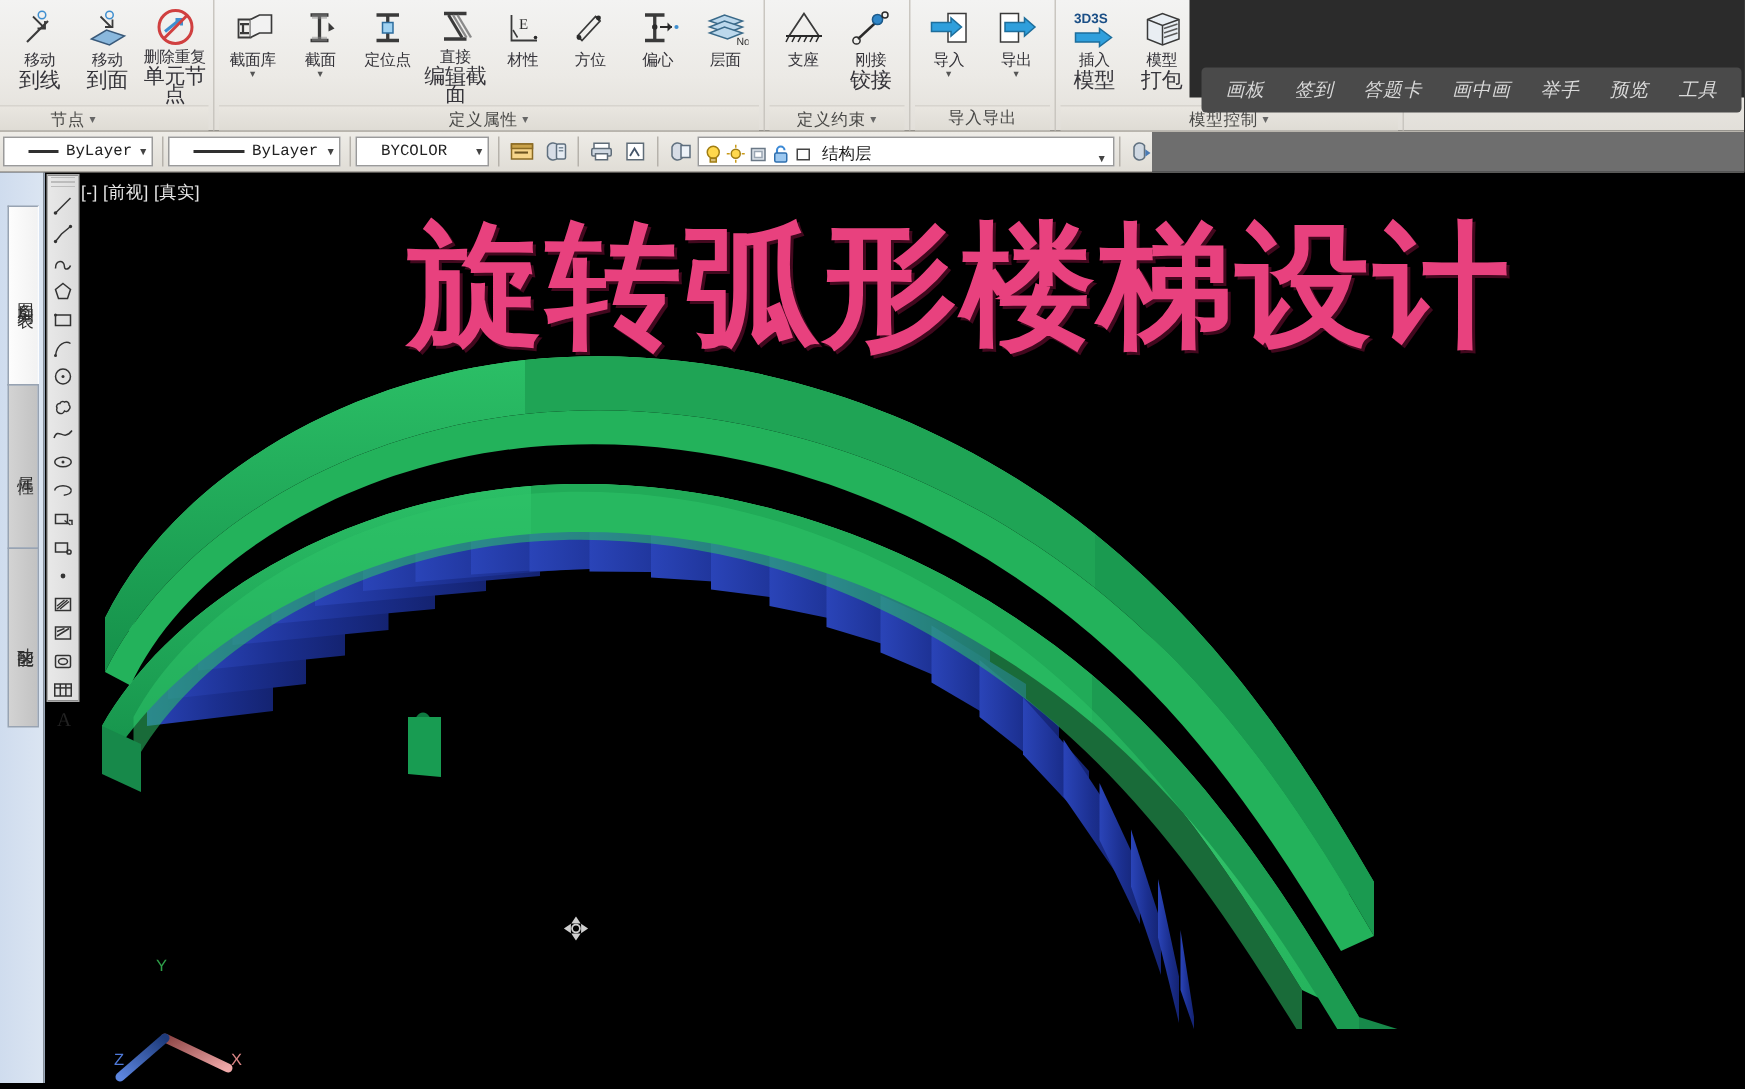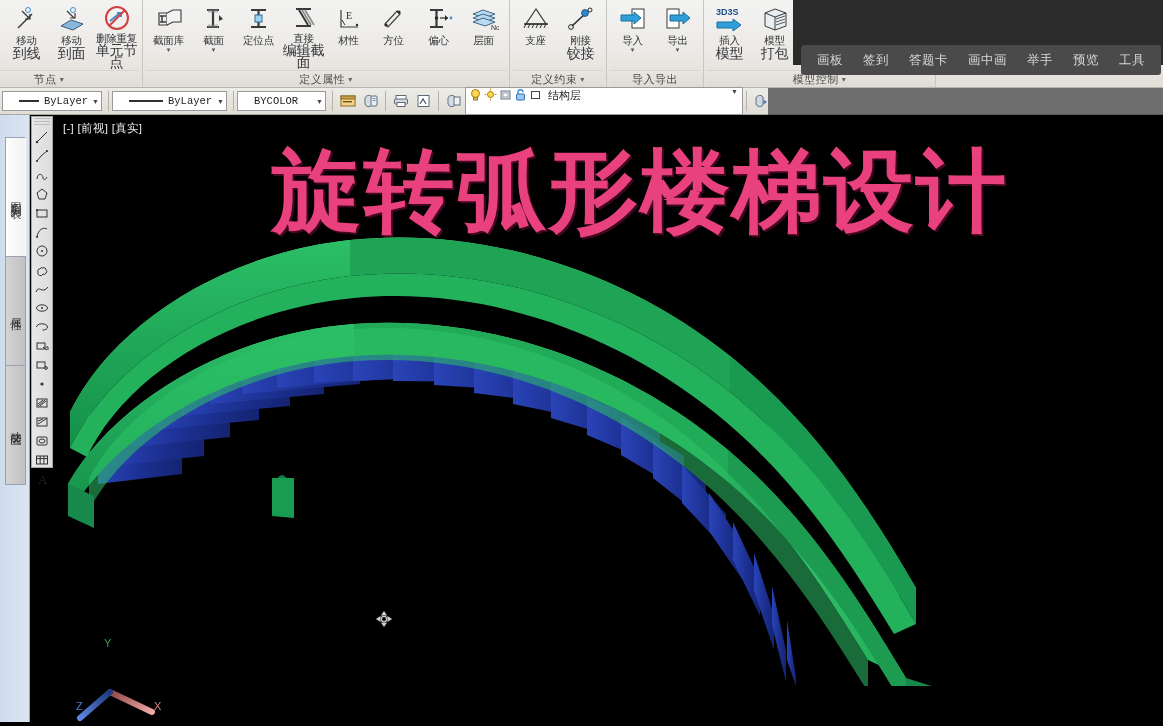--- a/index.html
+++ b/index.html
@@ -50,20 +50,21 @@
     font-size: 10.5px; line-height: 11.5px; color: #35343a; text-align: center;
     width: 46px; margin-top: 1px; letter-spacing: -.2px;
   }
   .ritem .lb2 { font-size: 14px; line-height: 11.5px; color: #35343a; }
   .ritem .dd { font-size: 7px; color: #555; line-height: 6px; }
 
   
   .ribbon-right {
     position: absolute; right: 0; top: 0; width: 370px; height: 65px;
     background: #2b2b2b;
+    font-style: italic;
   }
   .meetbar {
     position: absolute; right: 2px; top: 45px; height: 30px; width: 360px;
     background: #4a4a4a; border-radius: 3px;
     display: flex; align-items: center; justify-content: space-around;
     padding: 0 6px;
   }
   .meetbar .mb {
     color: #d9d9d9; font-size: 12.5px; letter-spacing: .5px; cursor: default;
     padding: 2px 6px; border-radius: 2px;
@@ -88,22 +89,22 @@
   .combo .swatchline { display:inline-block; width: 26px; height: 2px; background:#303030; margin-right: 5px; }
   .combo .cval { flex: 1; font-family: "Liberation Mono", "DejaVu Sans Mono", monospace; font-size: 10.5px; }
   .combo .arrow { font-size: 7px; color: #444; padding-left: 4px; }
   .sep { width: 1px; height: 20px; background: #b6b2ab; margin: 0 3px; }
   .ibtn {
     width: 21px; height: 21px; border: 1px solid transparent; margin: 0 1px;
     display: flex; align-items: center; justify-content: center;
   }
 
   .layercombo {
-    height: 28px; background: #fff; border: 1px solid #9a9a9a;
-    display: flex; align-items: flex-start; width: 278px; padding: 0 2px 0 3px;
+    height: 20px; background: #fff; border: 1px solid #9a9a9a;
+    display: flex; align-items: flex-end; width: 278px; padding: 0 2px 0 3px;
   }
   .layercombo .lglyph { margin-right: 2px; display:flex; align-items:center; }
   .layercombo .lname { flex: 1; font-size: 11px; color: #1c1c1c; padding-left: 4px; }
 
   
   .leftdock {
     position: absolute; left: 0; top: 115px; width: 30px; height: 611px;
     background: linear-gradient(90deg,#cfdcee,#dbe5f2);
     border-right: 1px solid #9aa7b8;
   }
@@ -131,21 +132,21 @@
   .dtool {
     width: 20px; height: 19px; display: flex; align-items: center; justify-content: center;
   }
 
   
   .canvas {
     position: absolute; left: 54px; top: 116px; width: 1109px; height: 610px;
     background: #000; overflow: hidden;
   }
   .vplabel {
-    position: absolute; left: 9px; top: 5px;
+    position: absolute; left: 0; top: 5px;
     font-size: 11.5px; color: #e6e6e6; letter-spacing: .3px;
     font-family: "Liberation Sans", sans-serif;
     text-align: center;
   }
   .bigtitle {
     position: absolute; left: 218px; top: 29px;
     font-size: 90px; line-height: 92px; font-weight: bold;
     color: #e8417e; letter-spacing: 2px;
     font-family: "DejaVu Sans", "Liberation Sans", sans-serif;
     white-space: nowrap;

